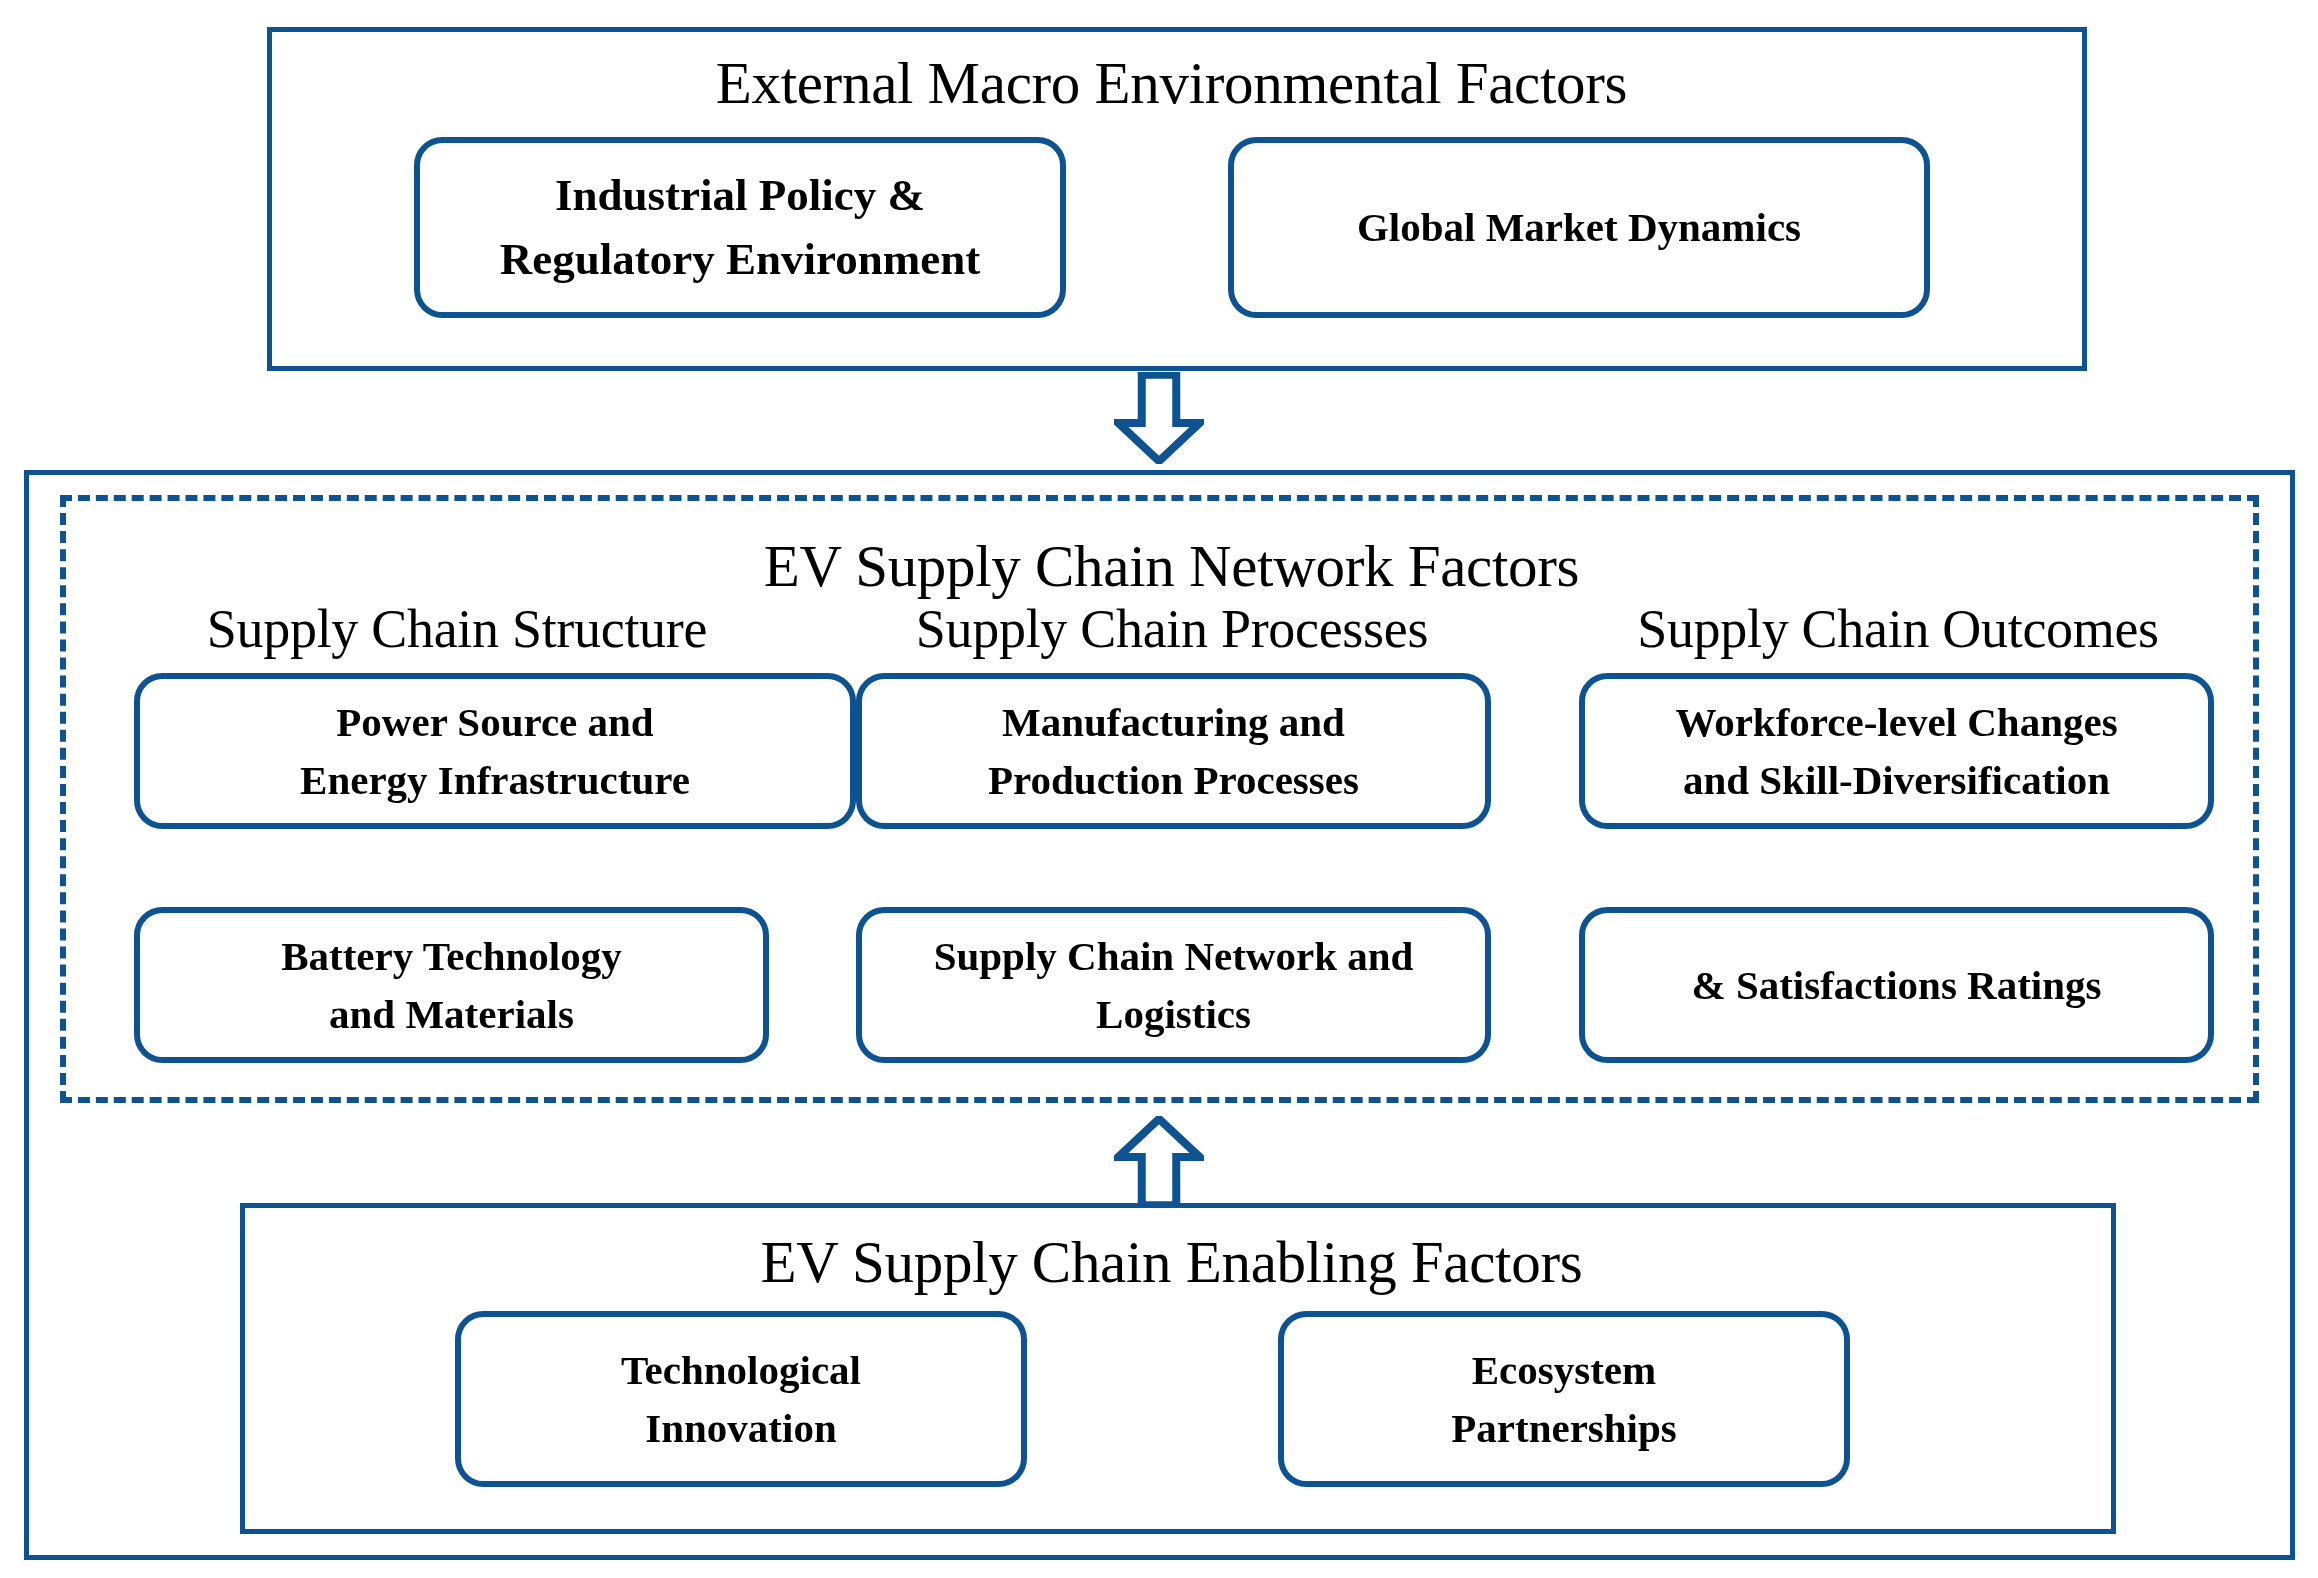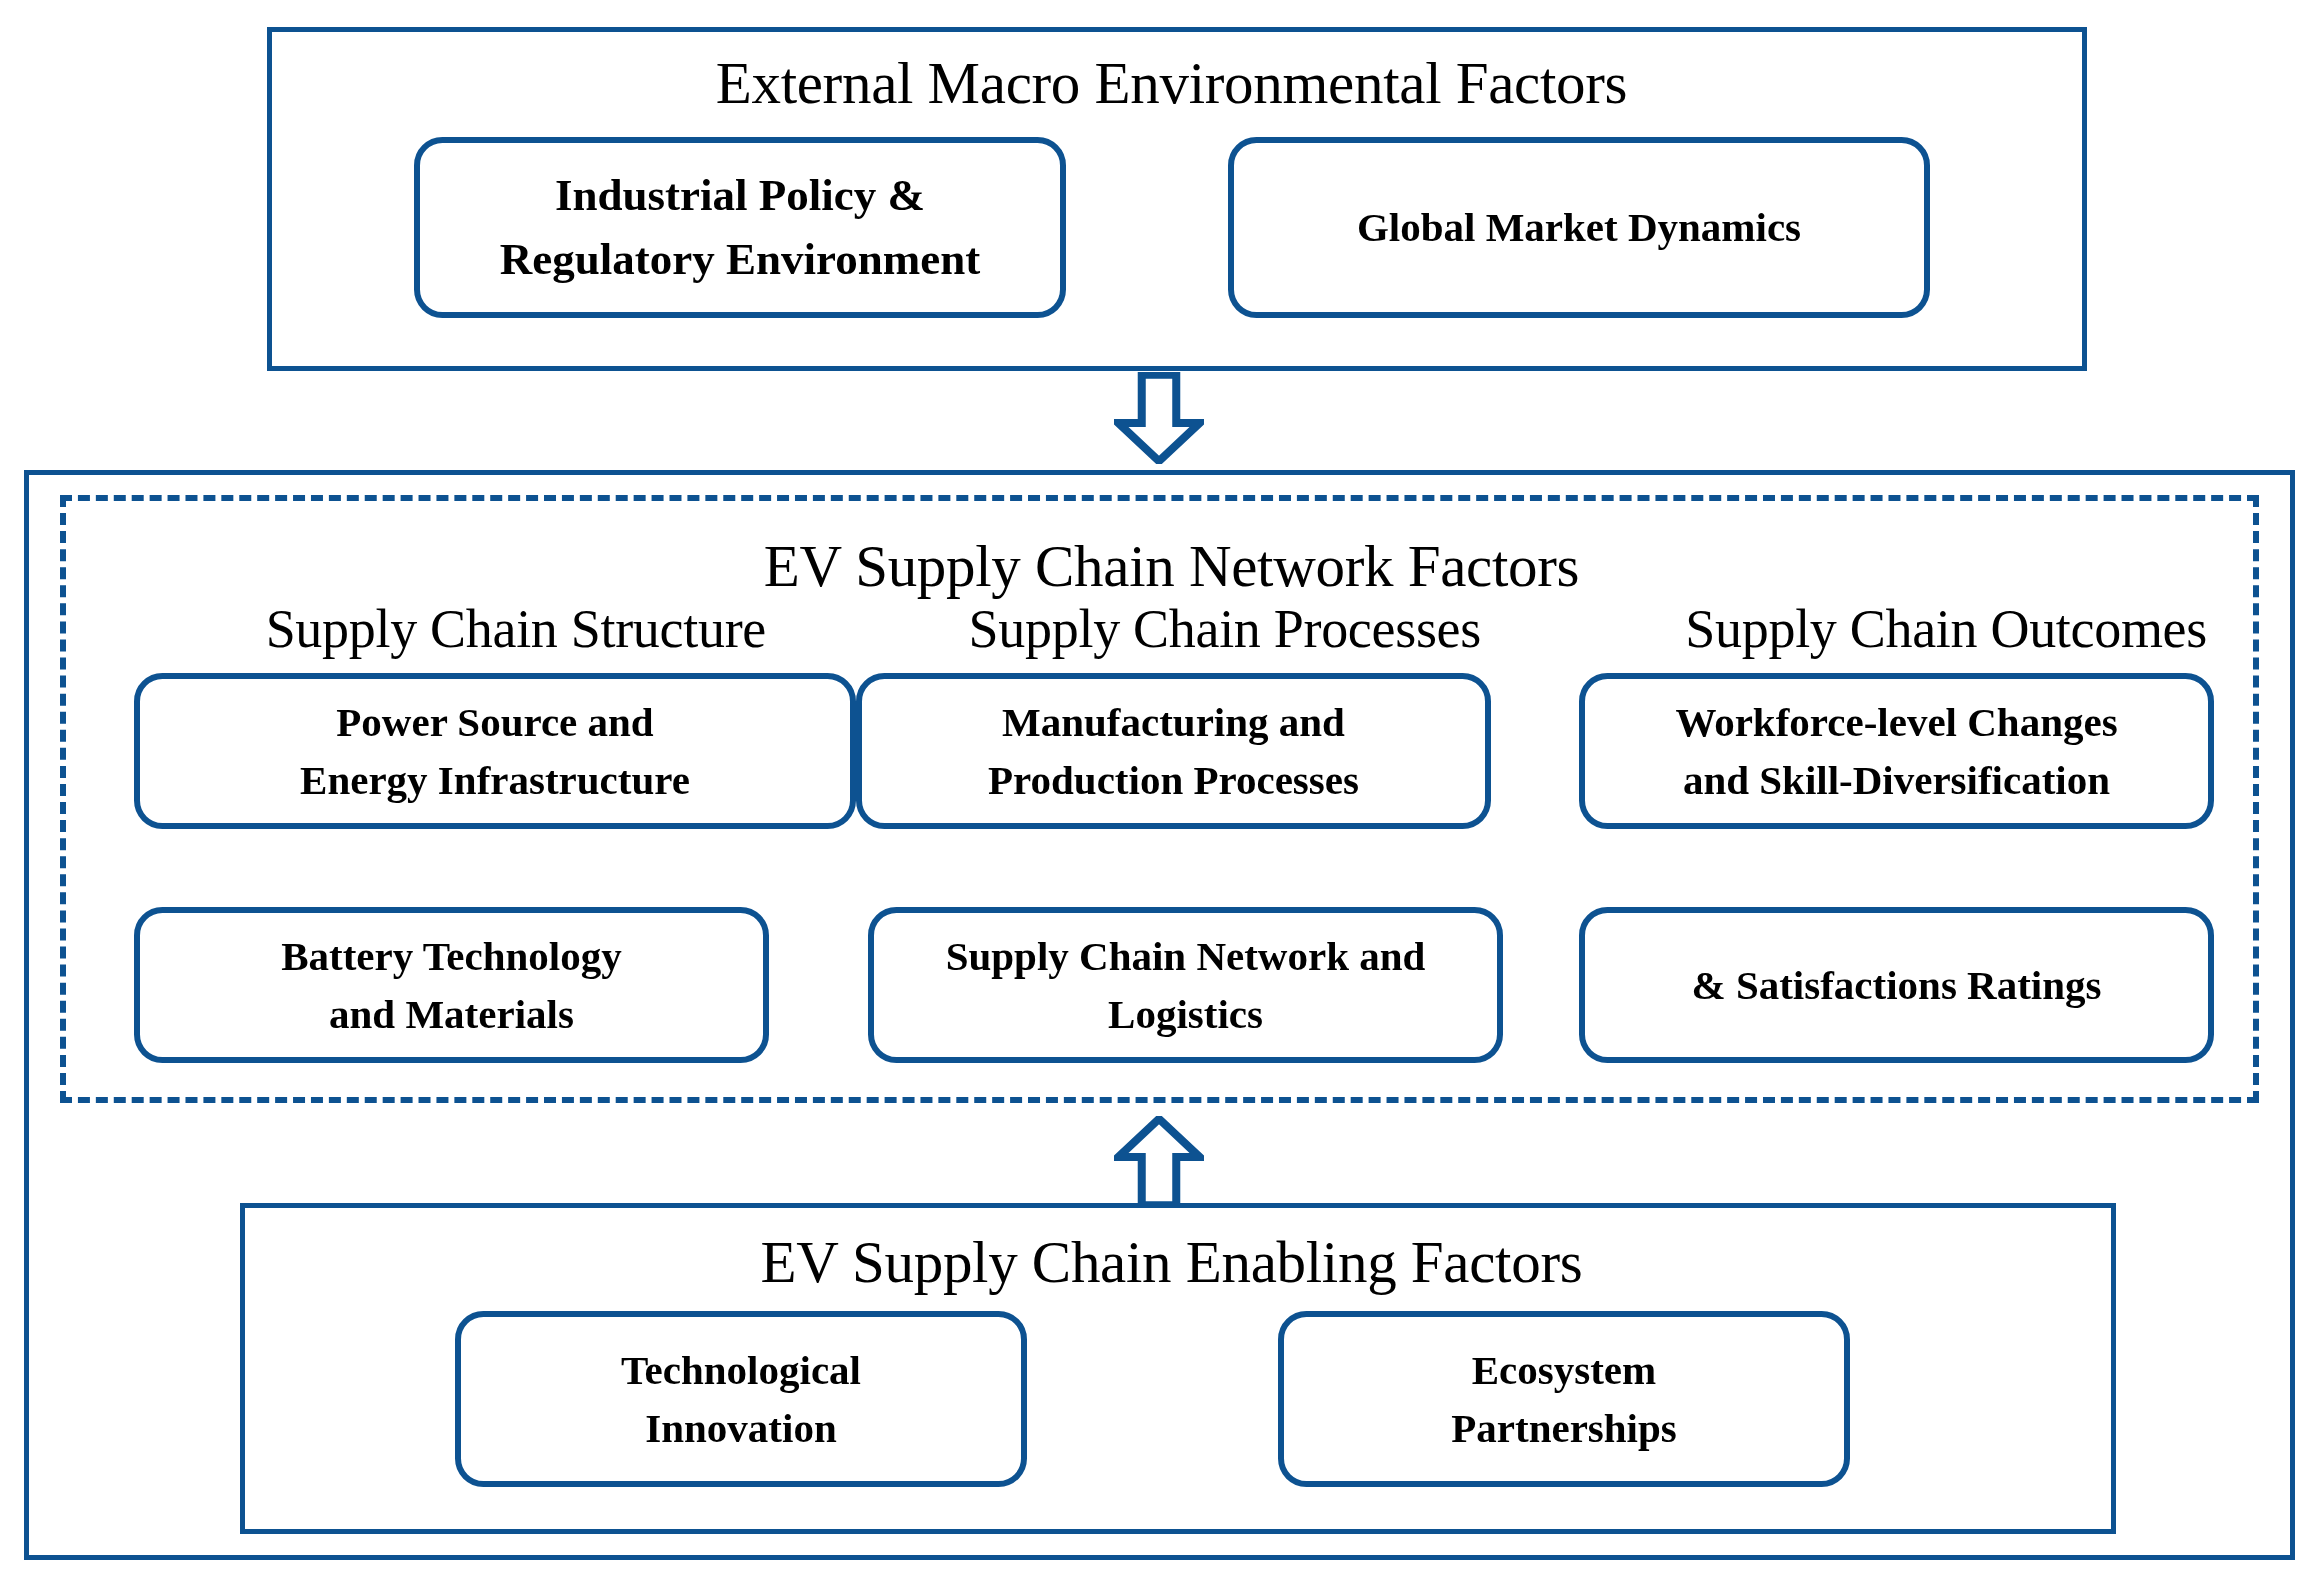--- a/index.html
+++ b/index.html
@@ -40,21 +40,21 @@
     text-align: center;
     color: #000000;
     font-weight: 400;
     font-family: "Liberation Serif", "DejaVu Serif", serif;
     white-space: nowrap;
     letter-spacing: -0.3px;
     padding-left: 24px;
   }
   .col-title {
     position: absolute;
-    text-align: right;
+    text-align: center;
     color: #000000;
     font-weight: 400;
     font-family: "Liberation Serif", "DejaVu Serif", serif;
     white-space: nowrap;
     letter-spacing: -0.3px;
   }
   .rbox {
     position: absolute;
     box-sizing: border-box;
     background: #ffffff;
@@ -92,21 +92,21 @@
 
   #col-title-0      { left: 148px;  top: 598px; width: 618px; font-size: 54px; }
   #col-title-1      { left: 863px; top: 598px; width: 618px; font-size: 54px; }
   #col-title-2      { left: 1589px; top: 598px; width: 618px; font-size: 54px; }
 
   .net-box { font-size: 41px; }
   #net-0-0 { left: 134px;  top: 673px; width: 722px; height: 156px; font-family: Liberation Serif, serif; }
   #net-1-0 { left: 856px; top: 673px; width: 635px; height: 156px; }
   #net-2-0 { left: 1579px; top: 673px; width: 635px; height: 156px; }
   #net-0-1 { left: 134px;  top: 907px; width: 635px; height: 156px; }
-  #net-1-1 { left: 856px; top: 907px; width: 635px; height: 156px; margin-left: 12px; }
+  #net-1-1 { left: 856px; top: 907px; width: 635px; height: 156px; }
   #net-2-1 { left: 1579px; top: 907px; width: 635px; height: 156px; }
 
   #arrow-up         { left: 1114px; top: 1116px; }
 
   #enabling-panel   { left: 240px;  top: 1203px; width: 1876px; height: 331px; }
   #enabling-title   { top: 1228px; font-size: 59px; }
   #enb-box-0        { left: 455px;  top: 1311px; width: 572px;  height: 176px; font-size: 41px; }
   #enb-box-1        { left: 1278px; top: 1311px; width: 572px;  height: 176px; font-size: 41px; }
 </style>
 </head>

